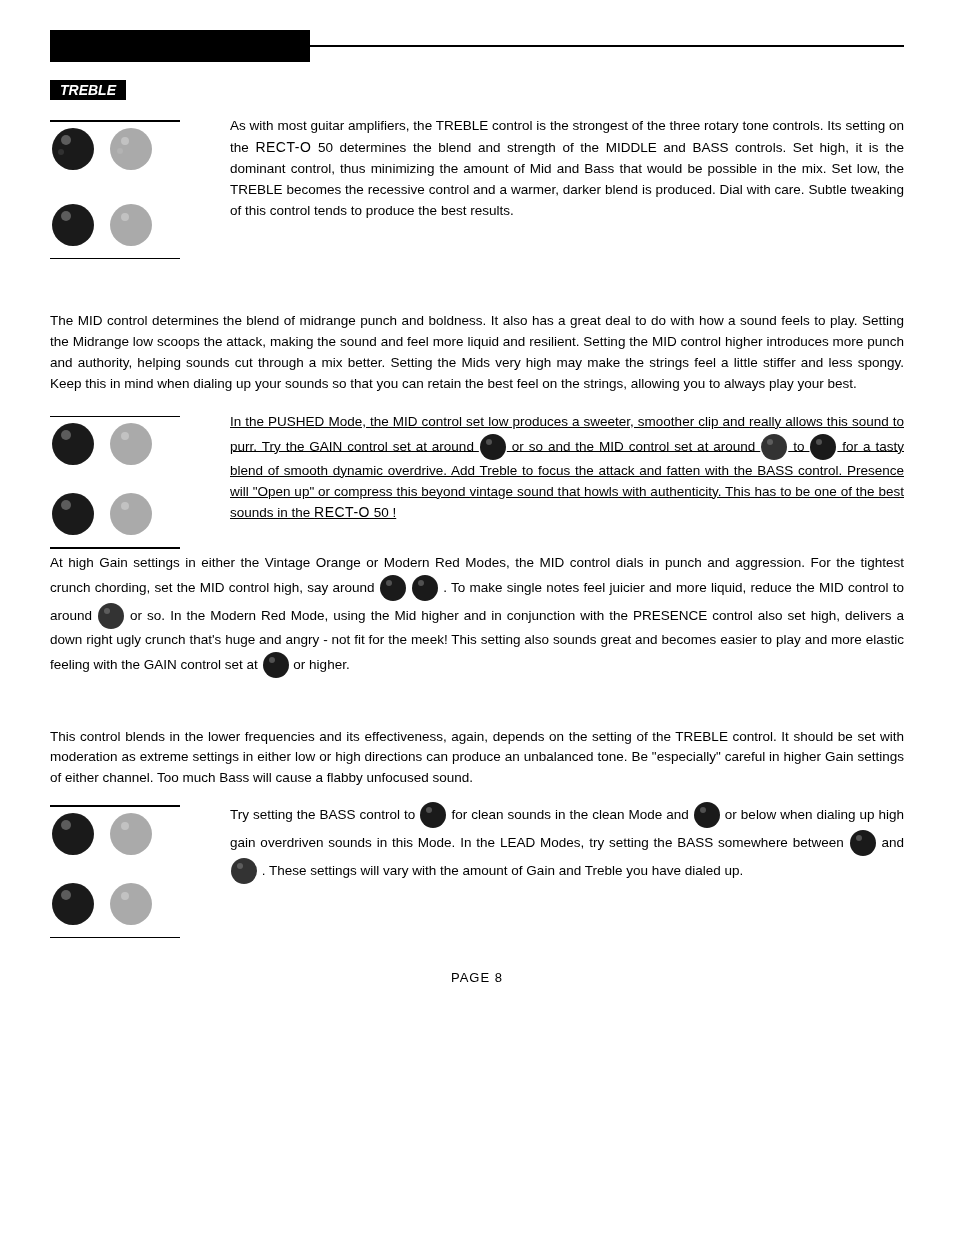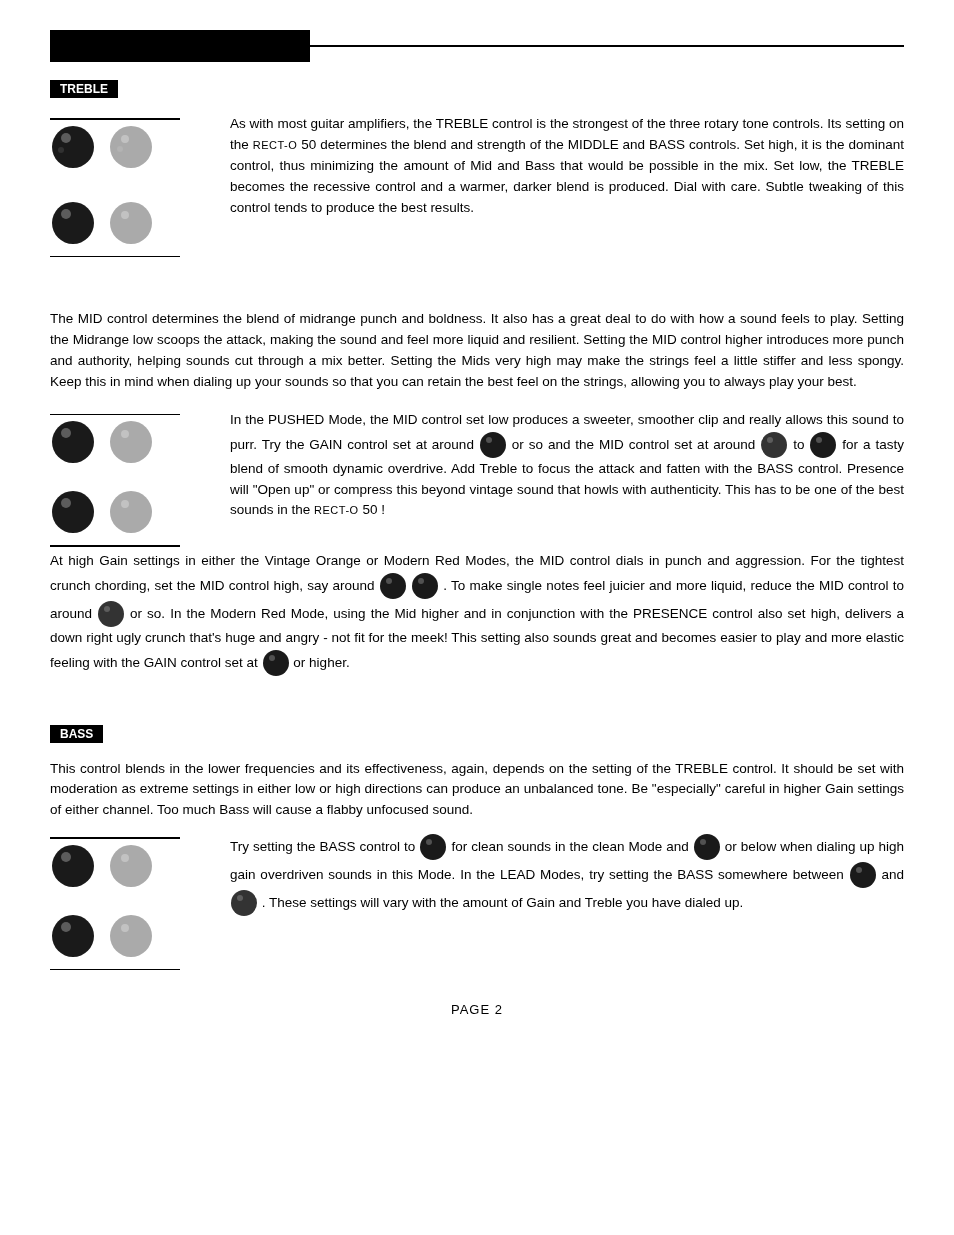--- a/index.html
+++ b/index.html
@@ -38,22 +38,23 @@
       margin-left: 0;
     }
 
     
     .section-label {
       background: #000;
       color: #fff;
       display: inline-block;
       padding: 2px 10px;
       font-weight: bold;
-      font-size: 12px;
+      font-size: 14px;
       margin-bottom: 6px;
+      font-style: italic;
     }
 
     
     .section {
       margin-bottom: 28px;
     }
 
     
     .content-area {
       display: flex;
@@ -101,21 +102,21 @@
 
     .inline-knob {
       display: inline-block;
       vertical-align: middle;
       width: 28px;
       height: 28px;
     }
 
     
     .rectify {
-      font-size: 11px;
+      font-size: 14px;
       letter-spacing: 0.5px;
     }
 
     .page-number {
       text-align: center;
       margin-top: 20px;
       font-size: 13px;
       letter-spacing: 1px;
     }
 
@@ -203,21 +204,21 @@
           </svg>
           <svg class="knob" viewBox="0 0 46 46">
             <circle cx="23" cy="23" r="21" fill="#aaa"></circle>
             <circle cx="17" cy="15" r="4" fill="#ccc" opacity="0.7"></circle>
           </svg>
         </div>
         <div class="knob-divider"></div>
       </div>
 
       <div class="text-column">
-        <p class="body-text" style="margin-bottom: 10px;">
+        <p class="body-text" style="margin-bottom: 10px; text-decoration: underline;">
           In the PUSHED Mode, the MID control set low produces a sweeter, smoother clip and really allows this sound to purr.  Try the GAIN control set at around
           <svg class="inline-knob" viewBox="0 0 28 28">
               <circle cx="14" cy="14" r="13" fill="#1a1a1a"></circle>
               <circle cx="10" cy="9" r="3" fill="#888" opacity="0.5"></circle>
             </svg>
           or so and the MID control set at around
           <svg class="inline-knob" viewBox="0 0 28 28">
               <circle cx="14" cy="14" r="13" fill="#333"></circle>
               <circle cx="10" cy="9" r="3" fill="#888" opacity="0.5"></circle>
             </svg>
@@ -251,23 +252,20 @@
           <circle cx="14" cy="14" r="13" fill="#1a1a1a"></circle>
           <circle cx="10" cy="9" r="3" fill="#888" opacity="0.5"></circle>
         </svg>
       or higher.
     </div>
   </div>
 
   <div style="height: 20px;"></div>
 
   <div class="section">
-    <div class="section-header">
-      <span class="section-label">BASS</span>
-    </div>
     <div class="body-text" style="margin-bottom: 12px;">
       This control blends in the lower frequencies and its effectiveness, again, depends on the setting of the TREBLE control. It should be set with moderation as extreme settings in either low or high directions can produce an unbalanced tone. Be "especially" careful in higher Gain settings of either channel. Too much Bass will cause a flabby unfocused sound.
     </div>
 
     <div class="content-area">
       <div class="knob-column">
         <div class="knob-divider"></div>
         <div class="knob-row">
           <svg class="knob" viewBox="0 0 46 46">
             <circle cx="23" cy="23" r="21" fill="#1a1a1a"></circle>
@@ -313,15 +311,15 @@
           <svg class="inline-knob" viewBox="0 0 28 28">
               <circle cx="14" cy="14" r="13" fill="#333"></circle>
               <circle cx="10" cy="9" r="3" fill="#888" opacity="0.5"></circle>
             </svg>
           .  These settings will vary with the amount of Gain and Treble you have dialed up.
         </p>
       </div>
     </div>
   </div>
 
-  <div class="page-number">PAGE 2</div>
+  <div class="page-number">PAGE 8</div>
 
 </div>
 
 </body></html>

